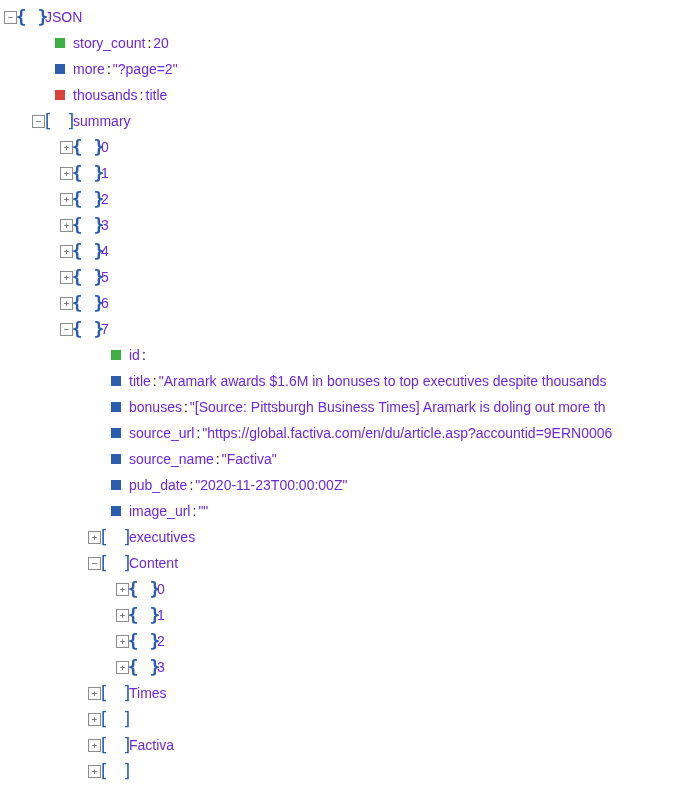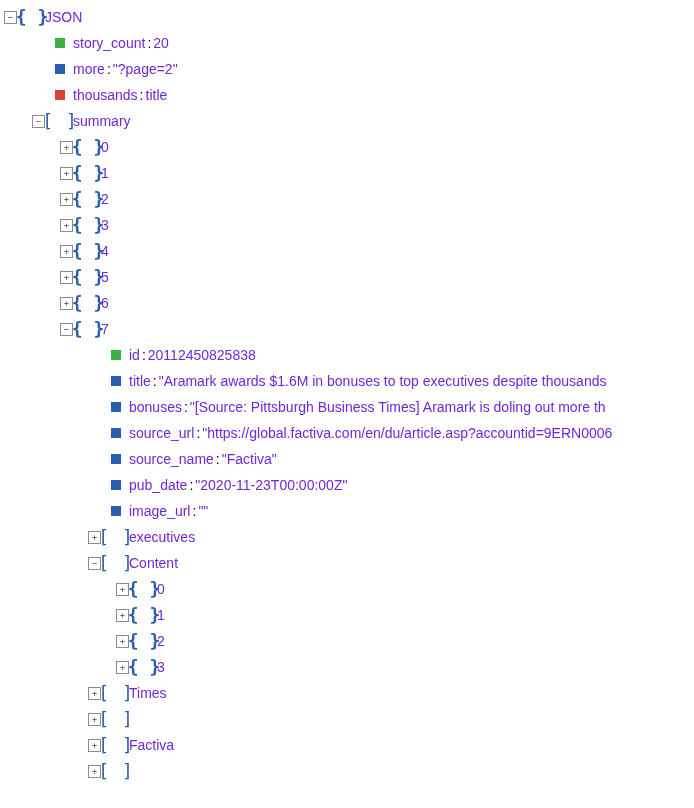--- a/index.html
+++ b/index.html
@@ -176,21 +176,20 @@
       <span class="ticon obj">{ }</span>
       <span class="lbl">7</span>
     </div>
     <ul>
       <li class="node">
                   <div class="row">
         <span class="toggle spacer"></span>
         <span class="ticon sq green"></span>
         <span class="lbl">id</span>
         <span class="sep"> : </span>
-        <span class="lbl">20112450825838</span>
       </div>
                 </li>
       <li class="node">
                   <div class="row">
         <span class="toggle spacer"></span>
         <span class="ticon sq blue"></span>
         <span class="lbl">title</span>
         <span class="sep"> : </span>
         <span class="lbl">"Aramark awards $1.6M in bonuses to top executives despite thousands </span>
       </div>

